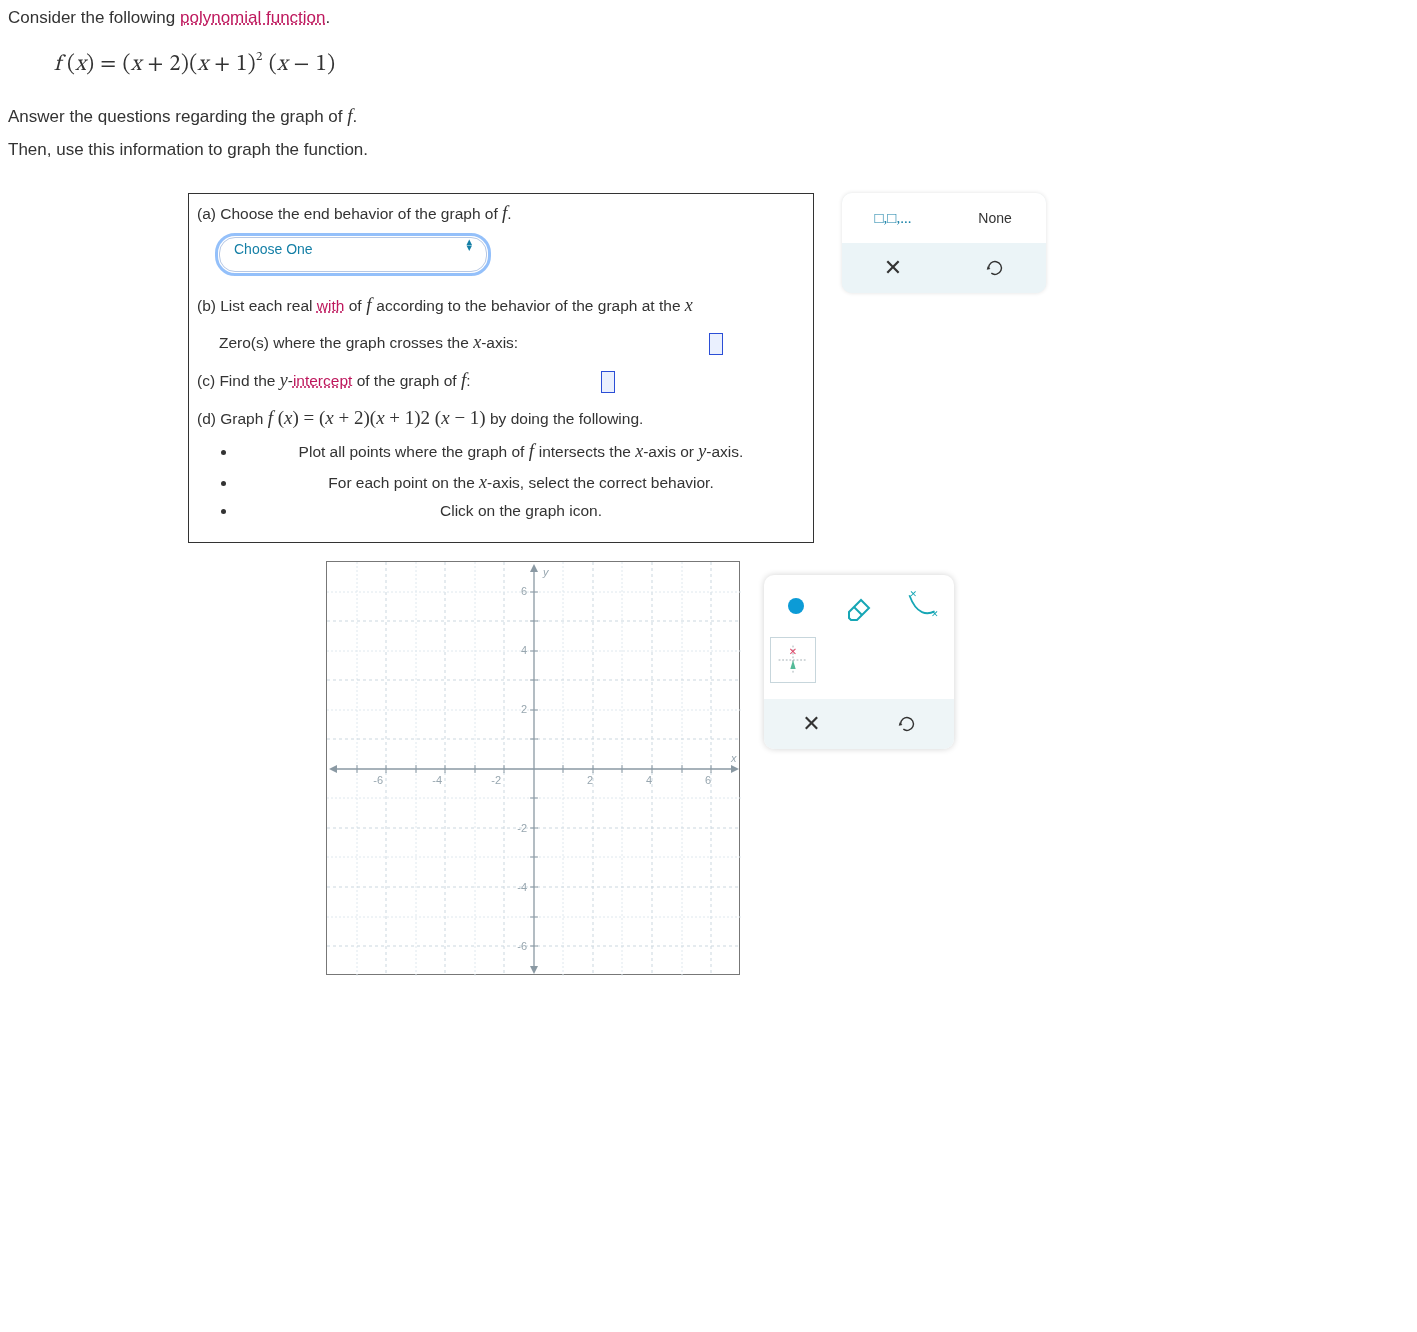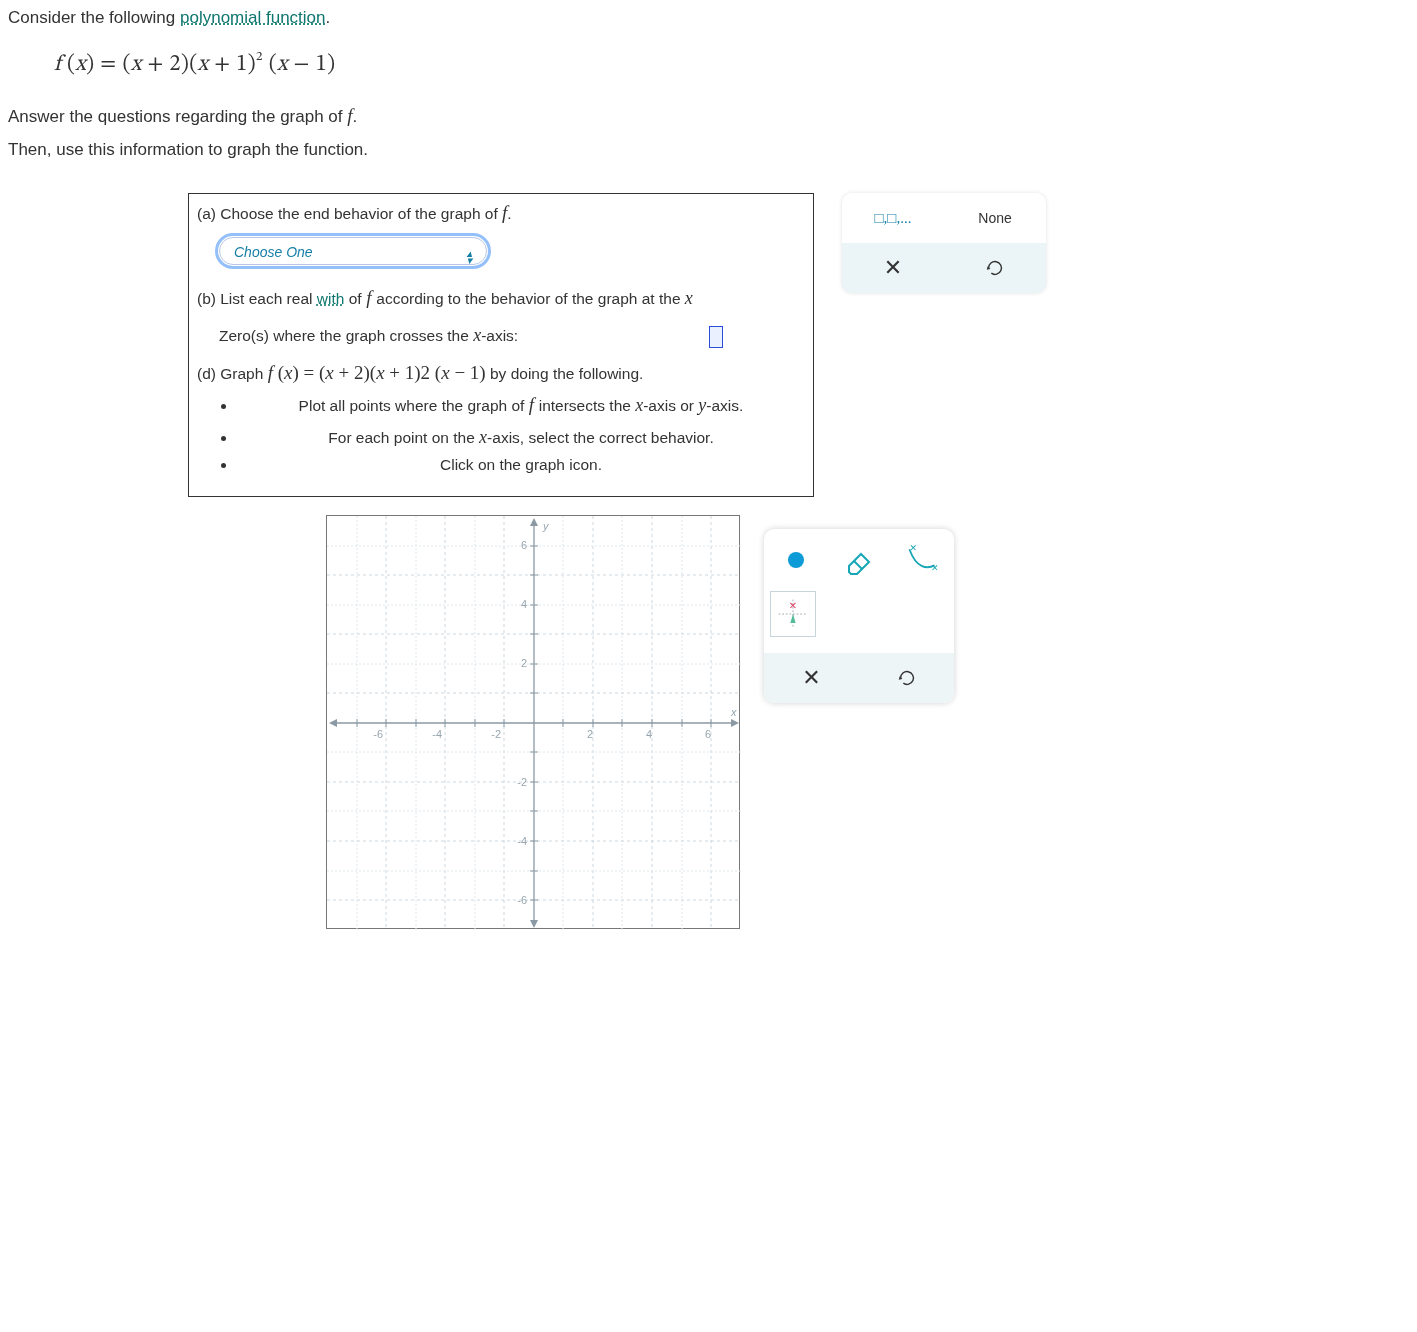--- a/index.html
+++ b/index.html
@@ -15,21 +15,21 @@
   .intro { margin-bottom: 2px; }
   .formula {
     font-family: "Cambria Math", "STIX Two Math", "Times New Roman", serif;
     font-size: 22px;
     font-style: italic;
     margin: 22px 0 22px 46px;
     letter-spacing: 0.5px;
   }
   .formula .roman { font-style: normal; }
   .formula .sup { font-size: 13px; position: relative; top: -10px; font-style: normal;}
-  .link { color: #0f766e; text-decoration: underline dotted; }
+  .link { color: #be185d; text-decoration: underline dotted; }
   .fstyle { font-family: "Cambria Math","Times New Roman",serif; font-style: italic; font-size: 19px; }
   .xstyle { font-family: "Cambria Math","Times New Roman",serif; font-style: italic; font-size: 18px; }
 
   .content-row { display: flex; align-items: flex-start; }
 
   .qbox {
     margin-left: 180px;
     margin-top: 28px;
     border: 1px solid #333;
     width: 626px;
@@ -42,32 +42,31 @@
   .indent2 { margin-left: 22px; padding-right: 10px; }
 
   .select-wrap {
     margin: 8px 0 10px 22px;
     width: 268px;
     position: relative;
   }
   .fake-select {
     border: 1px solid #b7c8e4;
     border-radius: 16px;
-    height: 28px;
+    height: 35px;
     display: flex;
-    align-items: flex-end;
+    align-items: flex-start;
     padding: 0 14px;
     color: #147fa6;
     font-size: 14px;
     outline: 3px solid rgba(60,140,245,0.55);
     outline-offset: 1px;
     cursor: pointer;
     background: #fff;
     justify-content: space-between;
-    font-style: italic;
   }
   .chev { color: #147fa6; font-size: 11px; line-height:1; display:flex; flex-direction:column; }
   .chev span{line-height:0.6;}
 
   .smallinput {
     display: inline-block;
     width: 14px;
     height: 22px;
     border: 1.5px solid #2b4ed6;
     background: #eaf0fe;
@@ -192,20 +191,25 @@
       <span>(b) </span><span>List each real </span><span class="link">with</span><span> of</span><span class="fstyle"> f </span><span>according to the behavior of the graph at the </span><span class="xstyle">x</span>
 
       <div class="indent" style="margin-top:8px">
         <span>Zero(s) where the graph crosses the </span><span class="xstyle">x</span><span>-axis:</span>
         <span style="display:inline-block; width:178px;"></span>
         <span class="smallinput"></span>
       </div>
 
     </div>
 
+    <div class="section">
+      <span>(c) </span><span>Find the </span><span class="xstyle">y</span><span>-</span><span class="link">intercept</span><span> of the graph of </span><span class="fstyle">f</span><span>:</span>
+      <span style="display:inline-block; width:118px;"></span>
+      <span class="smallinput"></span>
+    </div>
 
     <div class="section" style="padding-bottom:10px">
       <span>(d) </span><span>Graph </span><span class="fstyle"><span>f</span><span class="roman" style="font-style:normal"> (</span><span>x</span><span class="roman" style="font-style:normal">)</span><span class="roman" style="font-style:normal"> = </span><span class="roman" style="font-style:normal">(</span><span>x</span><span class="roman" style="font-style:normal"> + 2</span><span class="roman" style="font-style:normal">)</span><span class="roman" style="font-style:normal">(</span><span>x</span><span class="roman" style="font-style:normal"> + 1</span><span class="roman" style="font-style:normal">)</span><span class="sup" style="font-style:normal">2</span><span class="roman" style="font-style:normal"> (</span><span>x</span><span class="roman" style="font-style:normal"> − 1</span><span class="roman" style="font-style:normal">)</span></span><span> by doing the following.</span>
       <ul class="bul">
         <li><span>Plot all points where the graph of </span><span class="fstyle">f </span><span>intersects the </span><span class="xstyle">x</span><span>-axis or </span><span class="xstyle">y</span><span>-axis.</span></li>
         <li><span>For each point on the </span><span class="xstyle">x</span><span>-axis, select the correct behavior.</span></li>
         <li>Click on the graph icon.</li>
       </ul>
     </div>
   </div>

